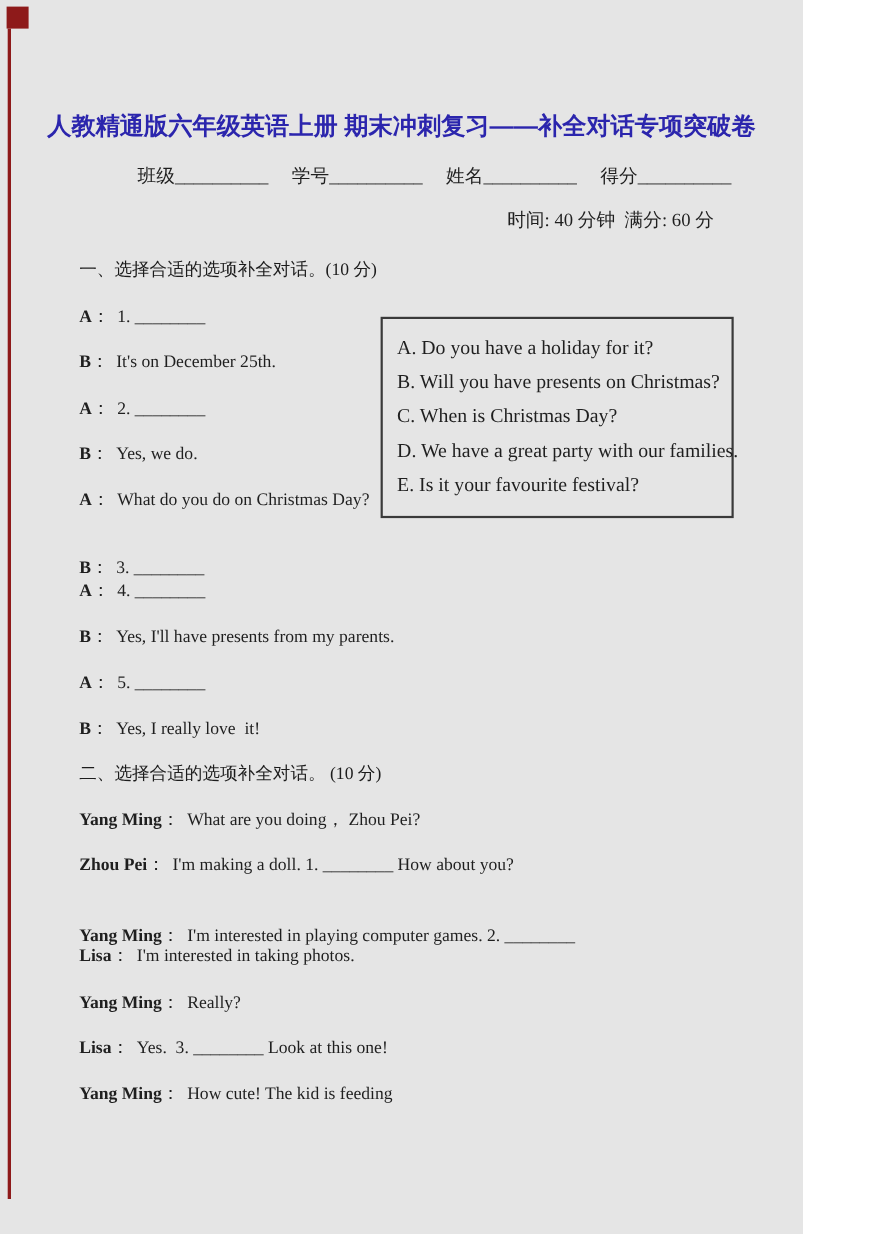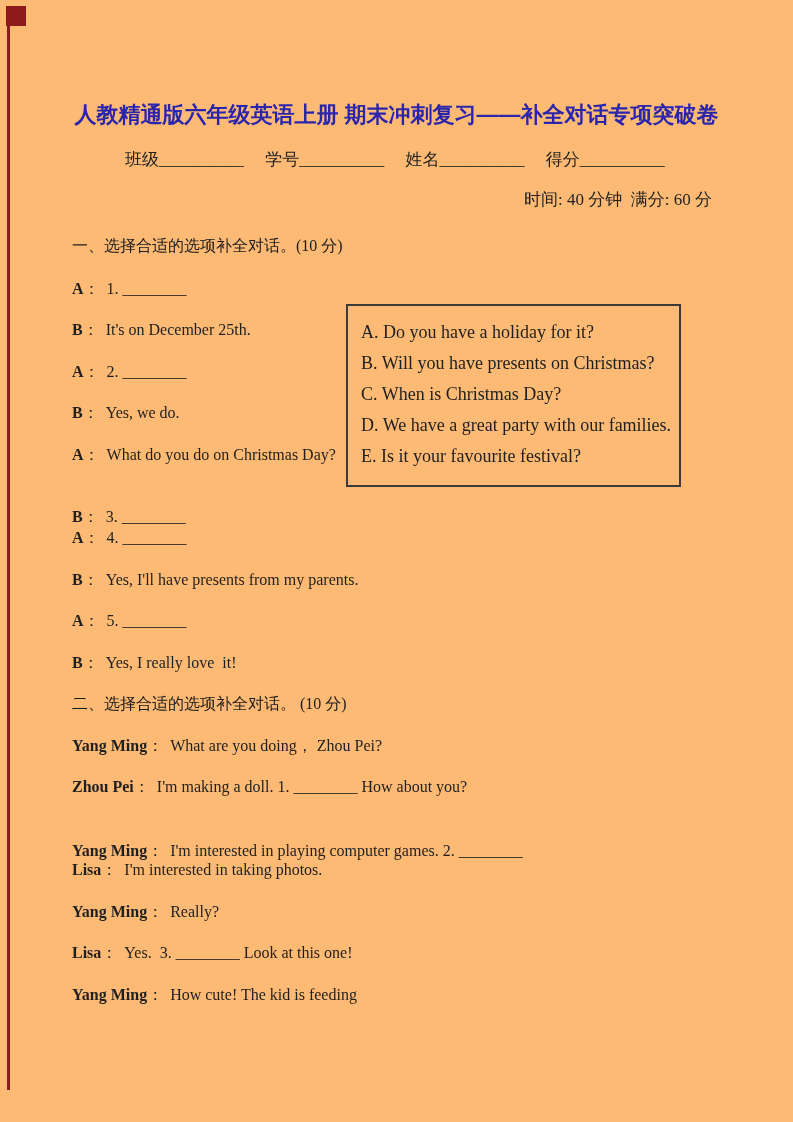--- a/index.html
+++ b/index.html
@@ -1,20 +1,20 @@
 <!DOCTYPE html>
 <html><head>
 <meta charset="utf-8">
 <style>
   html,body{margin:0;padding:0;}
   body{background:#ffffff;}
   .page{
     position:relative;
-    width:793px;height:1122px;
-    background:#fdba74;
+    width:730px;height:1122px;
+    background:#e5e5e5;
     overflow:hidden;
     font-family:"Liberation Serif","DejaVu Serif",serif;
     color:#1f1f1f;
   }
   
   .corner-mark{position:absolute;left:6px;top:6px;width:20px;height:20px;background:#8e1a1a;}
   .edge-rule{position:absolute;left:7px;top:26px;width:3px;height:1064px;background:#8e1a1a;}
 
   .doc-title{
     position:absolute;left:0;right:0;top:101px;
@@ -39,25 +39,25 @@
     color:#1c1c1c;
   }
   .dline{
     position:absolute;left:72px;margin:0;
     font-size:16px;line-height:24px;white-space:nowrap;
   }
   .spk{font-weight:bold;}
   .colon{margin-right:7px;}
   .txt{white-space:pre-wrap;}
   .options-box{
-    position:absolute;left:346px;top:304px;
+    position:absolute;left:346px;top:288px;
     width:302px;height:168px;
     border:2px solid #3a3a3a;
     box-sizing:content-box;
-    padding:11px 16px 0 13px;
+    padding:11px 2px 0 13px;
   }
   .options-box p{
     margin:0;font-size:18px;line-height:31px;white-space:nowrap;
   }
 </style>
 </head>
 <body>
 
 <div class="page">
 

